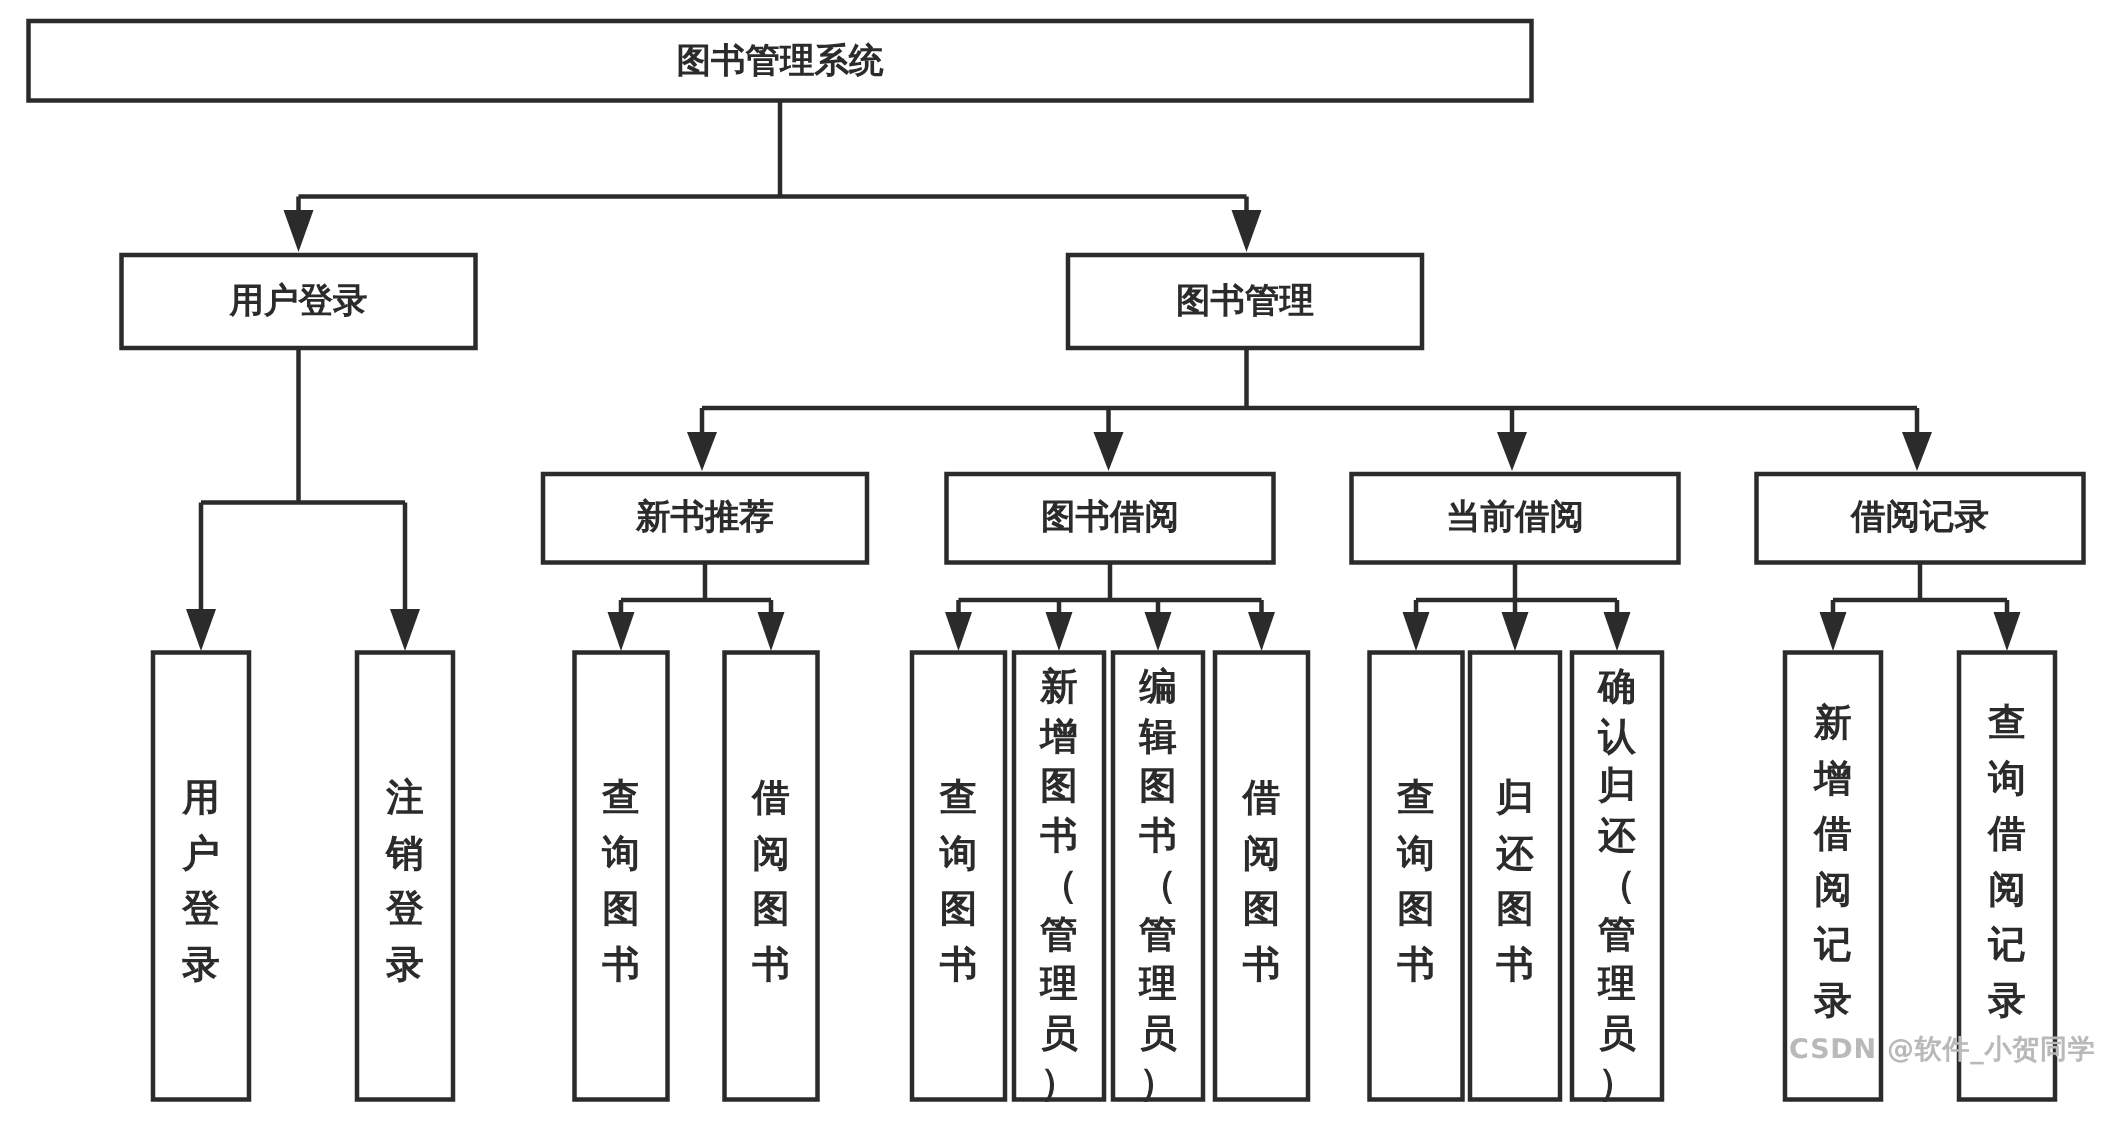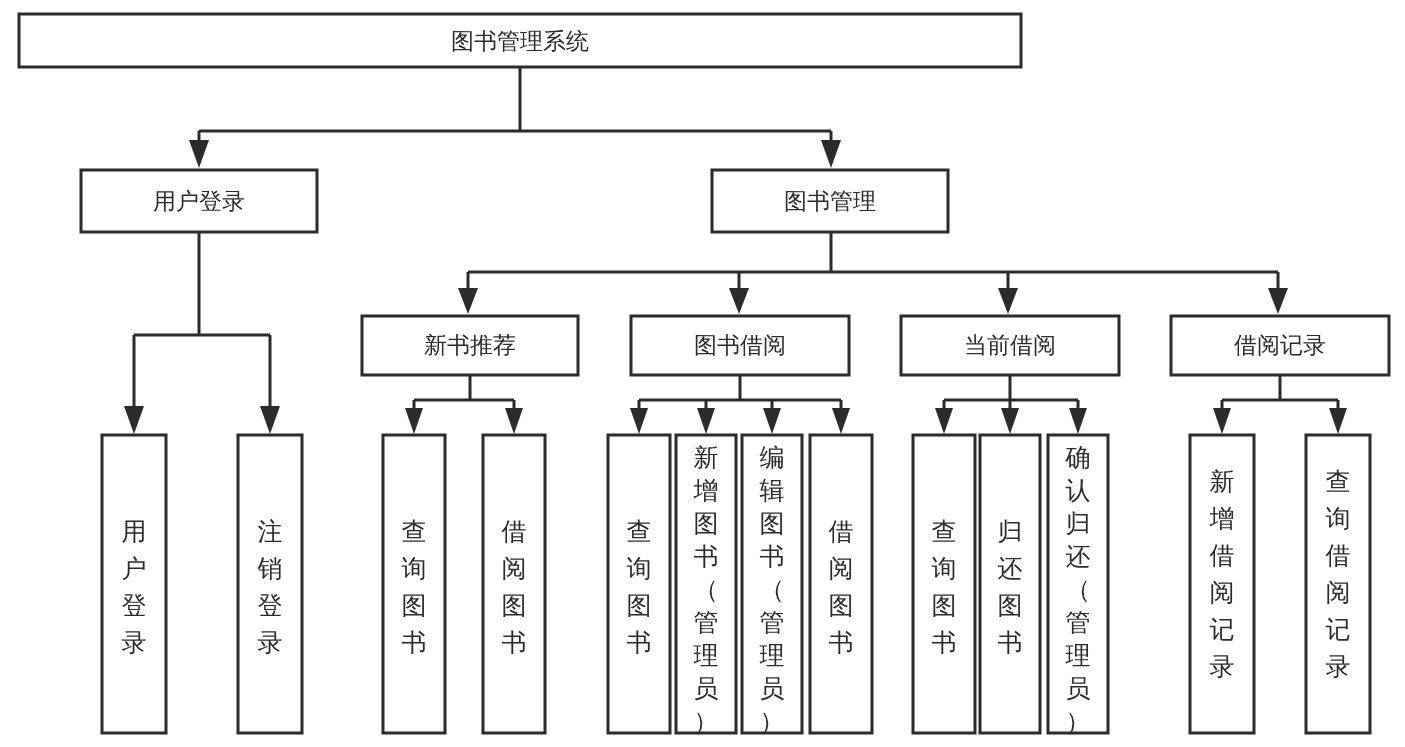--- a/index.html
+++ b/index.html
@@ -11,20 +11,21 @@
     width: 1405px;
     height: 747px;
     font-family: "DejaVu Sans", "Liberation Sans", sans-serif;
     overflow: hidden;
     position: relative;
   }
   #diagram-root {
     position: relative;
     width: 1405px;
     height: 717px;
+    font-weight: bold;
   }
   svg.diagram {
     position: absolute;
     left: 0;
     top: 0;
     width: 1405px;
     height: 747px;
   }
   .node-rect {
     fill: #ffffff;
@@ -224,13 +225,14 @@
       <rect class="node-rect" x="1190" y="435" width="64" height="298"></rect>
       <text class="leaf-label"><tspan x="1222" y="490">新</tspan><tspan x="1222" y="527">增</tspan><tspan x="1222" y="564">借</tspan><tspan x="1222" y="601">阅</tspan><tspan x="1222" y="638">记</tspan><tspan x="1222" y="675">录</tspan></text>
     </g>
     <g>
       <rect class="node-rect" x="1306" y="435" width="64" height="298"></rect>
       <text class="leaf-label"><tspan x="1338" y="490">查</tspan><tspan x="1338" y="527">询</tspan><tspan x="1338" y="564">借</tspan><tspan x="1338" y="601">阅</tspan><tspan x="1338" y="638">记</tspan><tspan x="1338" y="675">录</tspan></text>
     </g>
 
   </svg>
 
+  <div class="watermark">CSDN @软件_小贺同学</div>
 </div>
 
 </body></html>

